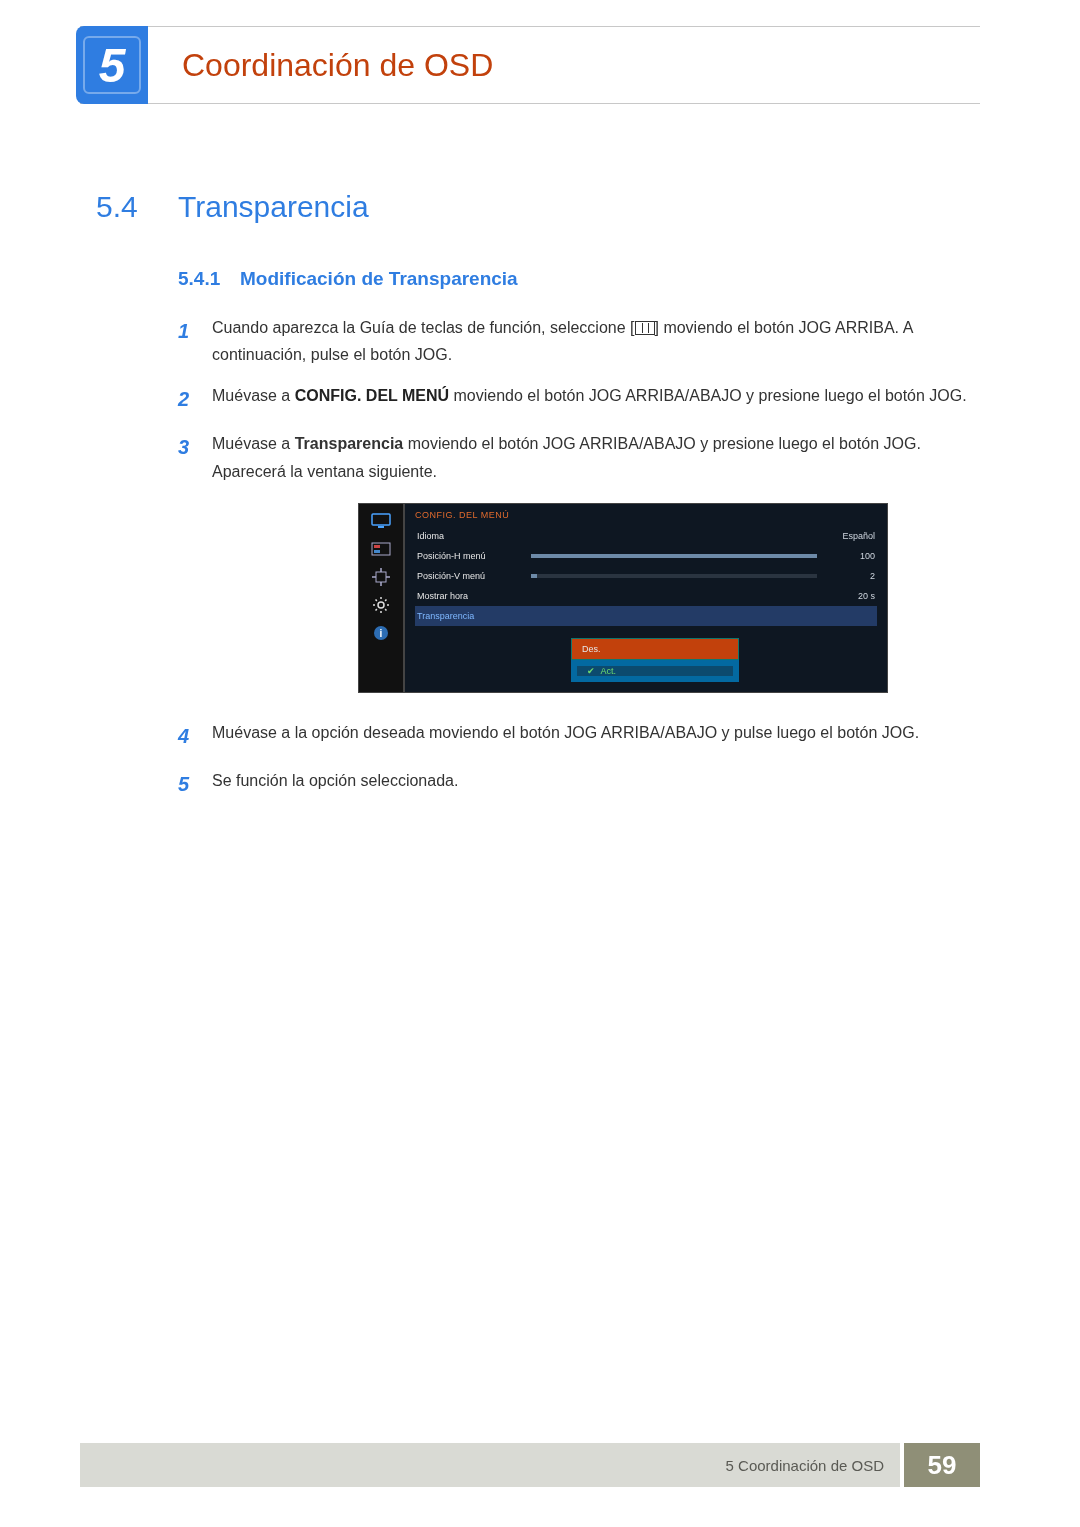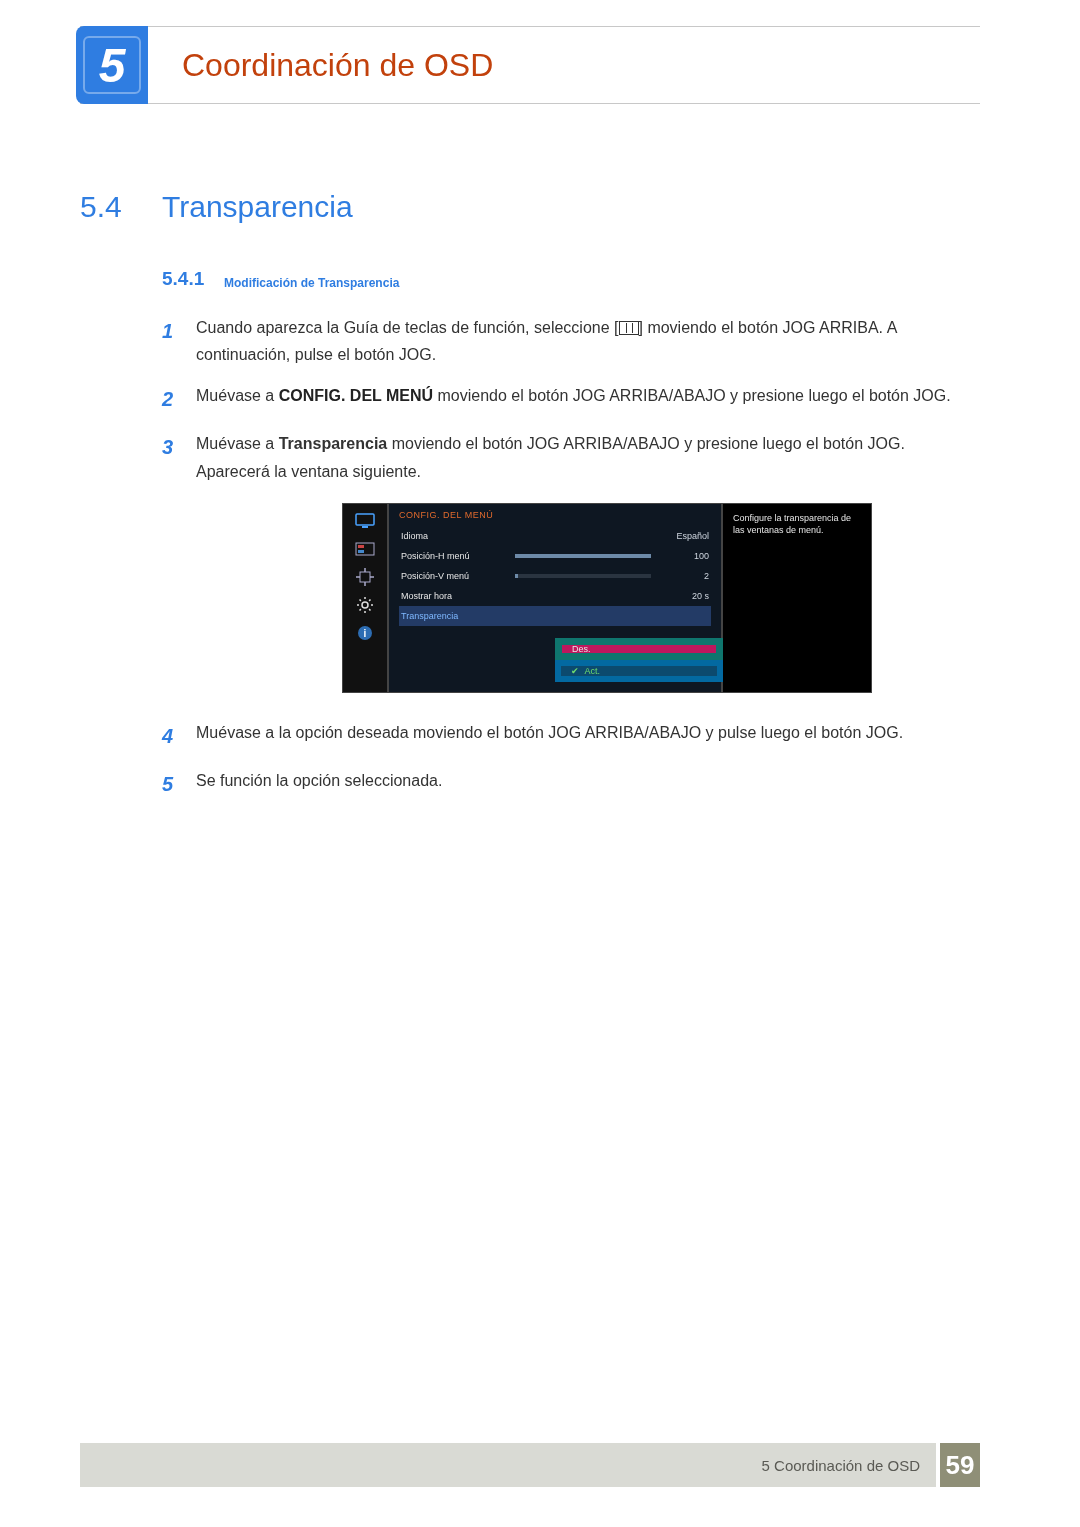--- a/index.html
+++ b/index.html
@@ -57,21 +57,21 @@
     margin-left: 34px;
     color: #c2410c;
     font-size: 32px;
     font-weight: 400;
   }
 
   
   .content {
     position: absolute;
     top: 190px;
-    left: 80px;
+    left: 96px;
     width: 900px;
   }
   .h2-row {
     display: flex;
     align-items: baseline;
     margin-bottom: 44px;
   }
   .h2-num {
     color: #2f7de1;
     font-size: 30px;
@@ -98,21 +98,21 @@
     margin-top: 37px;
   }
   .h3-num {
     color: #2f7de1;
     font-size: 19px;
     font-weight: 700;
     width: 62px;
   }
   .h3-text {
     color: #2f7de1;
-    font-size: 12px;
+    font-size: 19px;
     font-weight: 700;
   }
 
   .steps {
     margin-left: 82px;
   }
   .step {
     display: flex;
     margin-bottom: 14px;
     line-height: 1.7;
@@ -216,22 +216,22 @@
     color: #7fb8ff;
   }
   .osd-options {
     position: absolute;
     left: 166px;
     bottom: 10px;
     width: 168px;
   }
   .osd-opt {
     height: 22px;
-    background: #be185d;
-    border: 7px solid #0f766e;
+    background: #c2410c;
+    border: 1px solid #0f766e;
     display: flex;
     align-items: center;
     padding: 0 10px;
     font-size: 9px;
     color: #e6e6e6;
   }
   .osd-opt.active {
     background: #0c4a6e;
     border: 6px solid #0369a1;
     color: #6fdc6f;
@@ -267,21 +267,21 @@
     background: #d9dad4;
     border-right: 4px solid #fff;
     display: flex;
     align-items: center;
     justify-content: flex-end;
     padding-right: 16px;
     color: #5a5a54;
     font-size: 15px;
   }
   .footer-badge {
-    width: 40px;
+    width: 76px;
     background: #8f8f77;
     color: #fff;
     font-size: 26px;
     font-weight: 700;
     display: flex;
     align-items: center;
     justify-content: center;
   }
 </style>
 </head>
@@ -401,21 +401,20 @@
           </div>
           <div class="osd-row sel">
             <span class="lbl">Transparencia</span>
           </div>
 
           <div class="osd-options">
             <div class="osd-opt">Des.</div>
             <div class="osd-opt active">Act.</div>
           </div>
         </div>
-        <div class="osd-right">Configure la transparencia de las ventanas de menú.</div>
       </div>
 
       <div class="step">
         <div class="step-num">4</div>
         <div class="step-body">Muévase a la opción deseada moviendo el botón JOG ARRIBA/ABAJO y pulse luego el botón JOG.</div>
       </div>
 
       <div class="step">
         <div class="step-num">5</div>
         <div class="step-body">Se función la opción seleccionada.</div>

